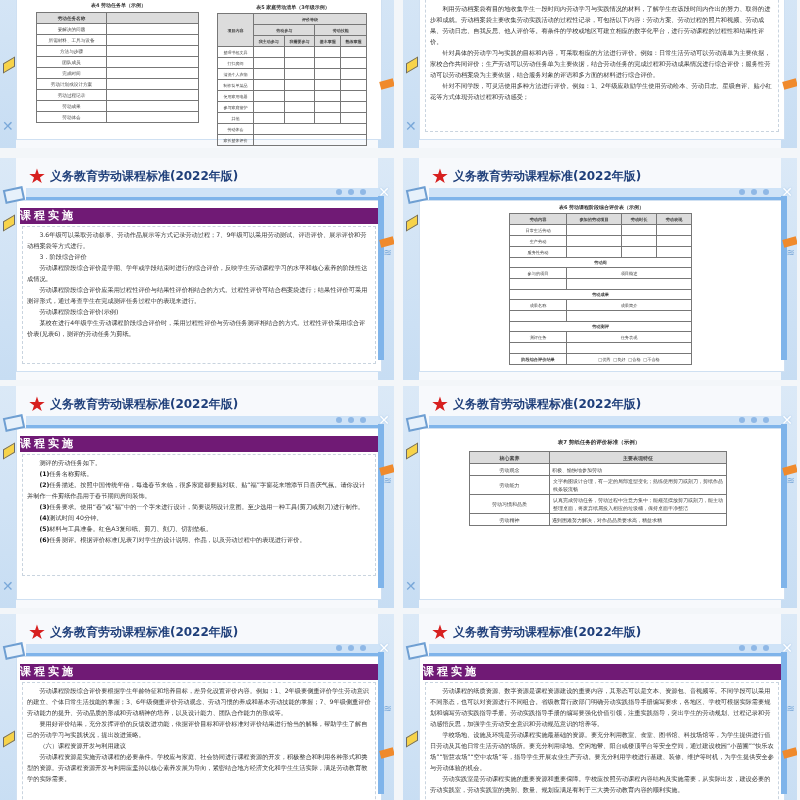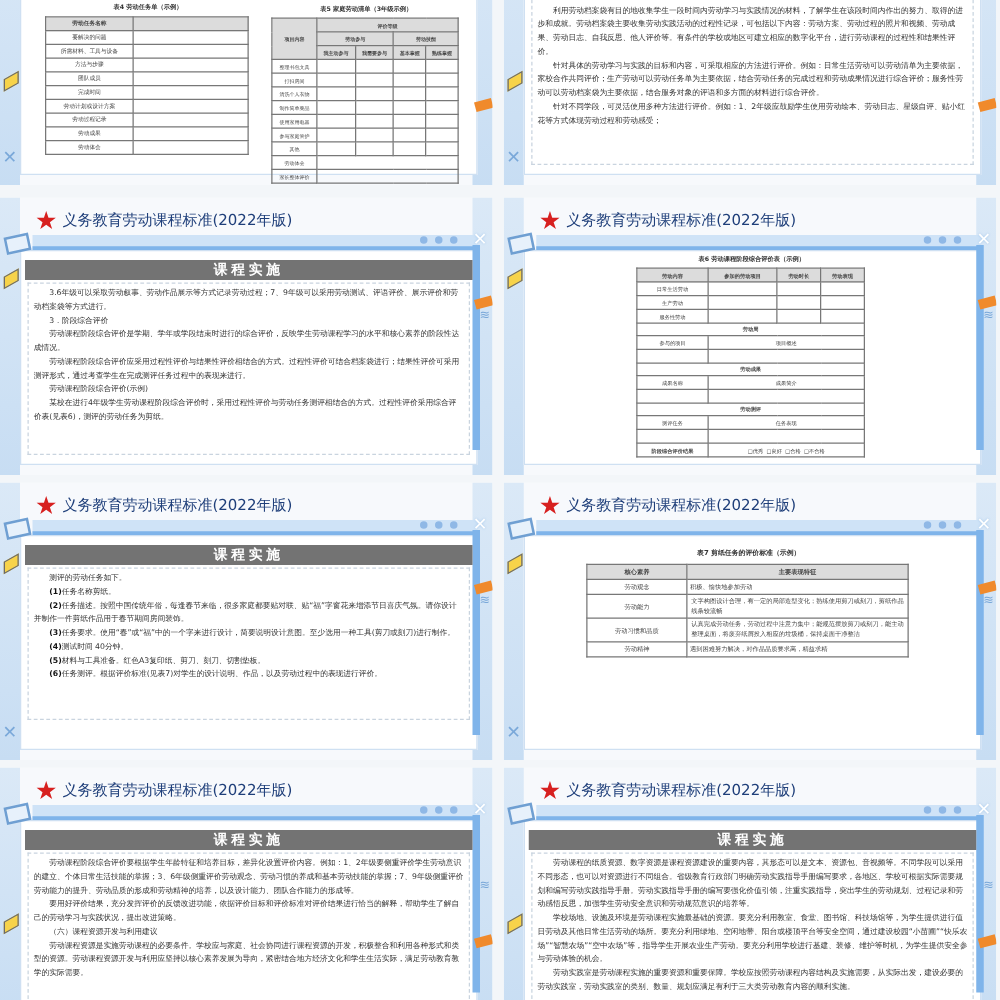--- a/index.html
+++ b/index.html
@@ -14,22 +14,22 @@
   .slide .dots { position: absolute; right: 28px; top: 31px; display: flex; gap: 6px; }
   .slide .dots span { width: 6px; height: 6px; border-radius: 50%; background: #8fb8e6; display: block; }
   .slide .xmark { position: absolute; right: 4px; top: 26px; color: #ffffff; font-size: 14px; font-weight: bold; text-shadow: 0 0 2px #9cc3ea; }
   .slide .wave { position: absolute; right: 2px; top: 92px; color: #7aa8d9; font-size: 10px; line-height: 6px; }
   .slide .deco-left { position: absolute; left: 4px; top: 30px; width: 20px; height: 14px; border: 2px solid #6f9fd2; transform: rotate(-12deg); background: #e7f1fb; }
   .slide .deco-yellow { position: absolute; left: 3px; top: 60px; width: 12px; height: 10px; background: #f7d34a; transform: skewY(-30deg); border: 1px solid #6b6b6b; }
   .slide .deco-orange { position: absolute; right: 0px; top: 80px; width: 14px; height: 8px; background: #f08a2c; transform: rotate(-15deg); }
   .slide .deco-bluex { position: absolute; left: 2px; bottom: 14px; color: #7aa8d9; font-size: 14px; font-weight: bold; }
   .header { position: absolute; left: 28px; top: 8px; display: flex; align-items: center; gap: 4px; }
   .header .star { color: #d7201f; font-size: 20px; line-height: 20px; }
-  .header .title { font-size: 12px; font-weight: normal; color: #1f3f7a; letter-spacing: 0px; }
-  .bluebar { position: absolute; left: 20px; right: 16px; top: 50px; height: 16px; background: #737373; color: #fff; text-align: center; font-size: 11px; font-weight: bold; letter-spacing: 3px; line-height: 16px; }
+  .header .title { font-size: 12px; font-weight: bold; color: #1f3f7a; letter-spacing: 0px; }
+  .bluebar { position: absolute; left: 20px; right: 16px; top: 50px; height: 16px; background: #701a75; color: #fff; font-size: 11px; font-weight: bold; letter-spacing: 3px; line-height: 16px; }
   .textbox { position: absolute; left: 22px; right: 18px; top: 68px; bottom: 16px; border: 1px dashed #c9d4df; padding: 2px 4px; font-size: 6.2px; line-height: 11px; color: #333; overflow: hidden; }
   .textbox p { text-indent: 2em; }
   .textbox b { color: #111; }
   
   .tcap { text-align: center; font-size: 5px; color: #333; font-weight: bold; }
   table { border-collapse: collapse; font-size: 4.6px; color: #444; }
   td, th { border: 0.8px solid #777; text-align: center; height: 11px; padding: 0 2px; }
   th { background: #dcdcdc; font-weight: bold; }
   td.hdr { background: #dcdcdc; font-weight: bold; }
   td.left { text-align: left; }

